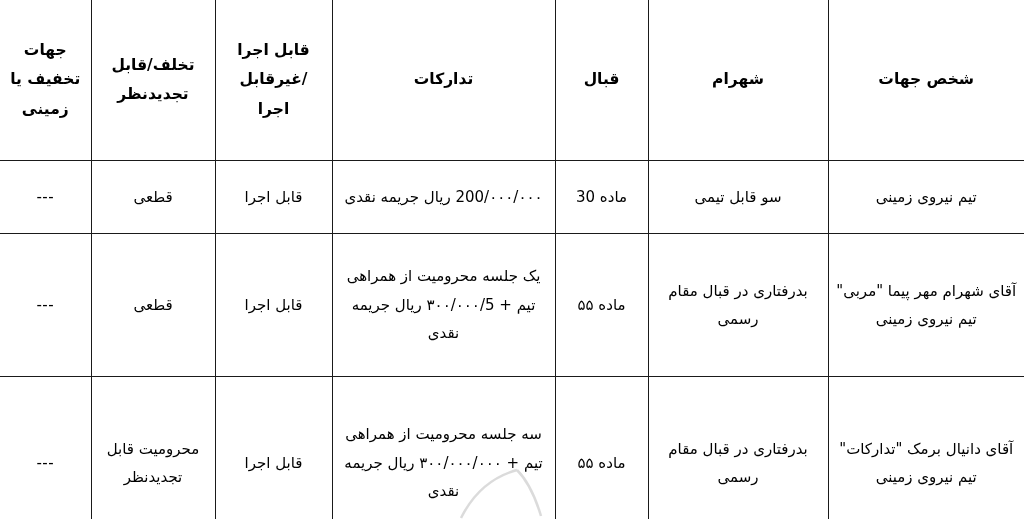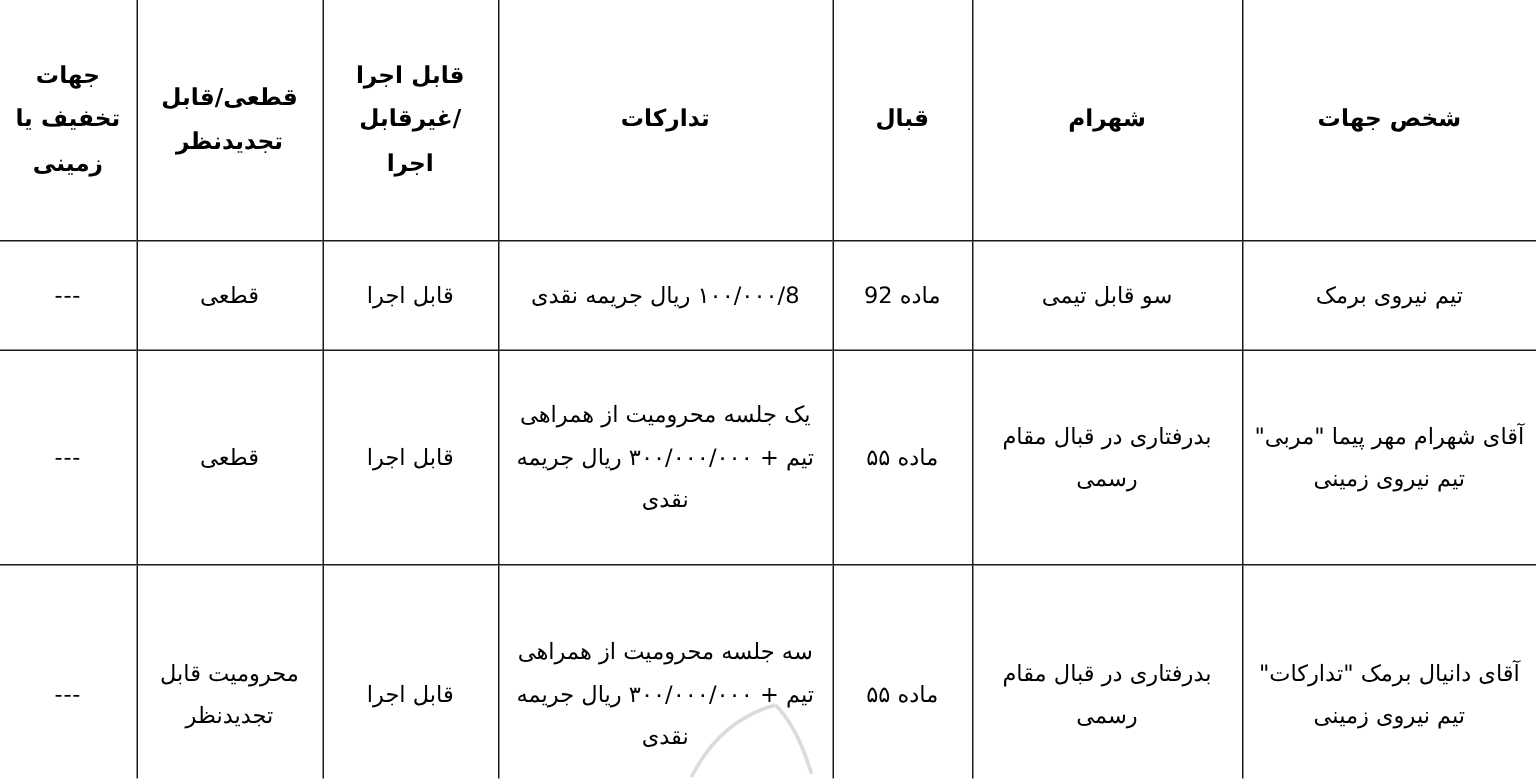--- a/index.html
+++ b/index.html
@@ -99,40 +99,40 @@
       <col class="col-mitig">
     </colgroup>
     <thead>
       <tr>
         <th class="cell-multiline">شخص جهات</th>
         <th class="cell-multiline">شهرام</th>
         <th class="cell-multiline">قبال</th>
         <th class="cell-multiline">تدارکات</th>
         <th class="cell-multiline">قابل اجرا
 /غیرقابل اجرا</th>
-        <th class="cell-multiline">قطعی/قابل
+        <th class="cell-multiline">تخلف/قابل
 تجدیدنظر</th>
         <th class="cell-multiline">جهات تخفیف یا زمینی</th>
       </tr>
     </thead>
     <tbody>
       <tr class="row-1">
-        <td>تیم نیروی برمک</td>
+        <td>تیم نیروی زمینی</td>
         <td>سو قابل تیمی</td>
-        <td>ماده 92</td>
-        <td>۱۰۰/۰۰۰/8 ریال جریمه نقدی</td>
+        <td>ماده 30</td>
+        <td>200/۰۰۰/۰۰۰ ریال جریمه نقدی</td>
         <td>قابل اجرا</td>
         <td>قطعی</td>
         <td class="dash">---</td>
       </tr>
       <tr class="row-2">
         <td>آقای شهرام مهر پیما "مربی" تیم نیروی زمینی</td>
         <td>بدرفتاری در قبال مقام رسمی</td>
         <td>ماده ۵۵</td>
-        <td>یک جلسه محرومیت از همراهی تیم + ۳۰۰/۰۰۰/۰۰۰ ریال جریمه نقدی</td>
+        <td>یک جلسه محرومیت از همراهی تیم + ۳۰۰/۰۰۰/5 ریال جریمه نقدی</td>
         <td>قابل اجرا</td>
         <td>قطعی</td>
         <td class="dash">---</td>
       </tr>
       <tr class="row-3">
         <td>آقای دانیال برمک "تدارکات" تیم نیروی زمینی</td>
         <td>بدرفتاری در قبال مقام رسمی</td>
         <td>ماده ۵۵</td>
         <td>سه جلسه محرومیت از همراهی تیم + ۳۰۰/۰۰۰/۰۰۰ ریال جریمه نقدی</td>
         <td>قابل اجرا</td>

